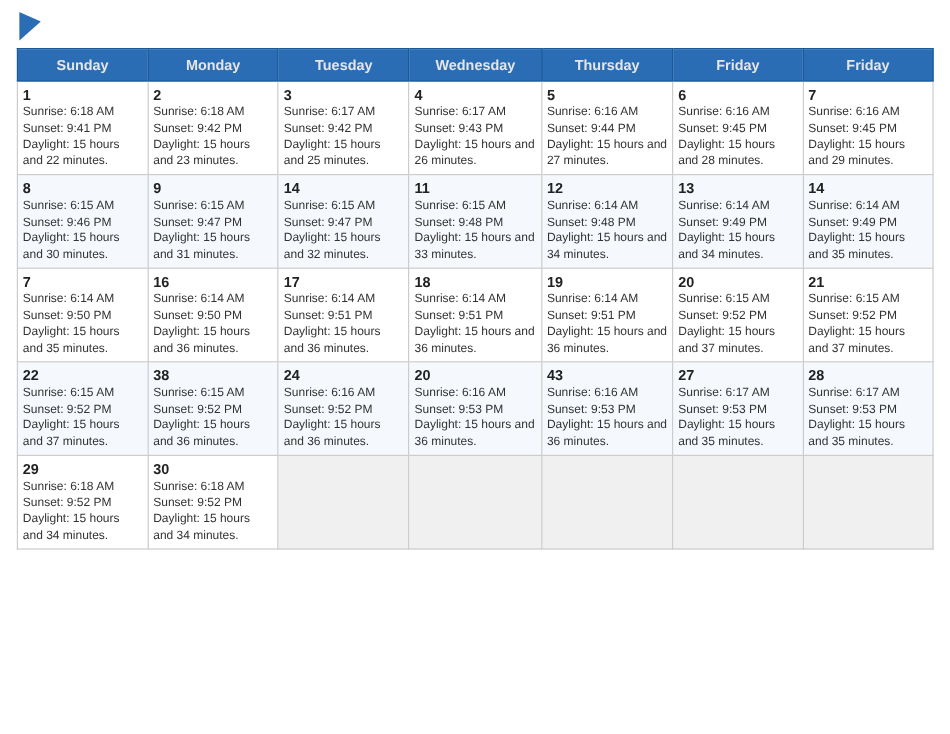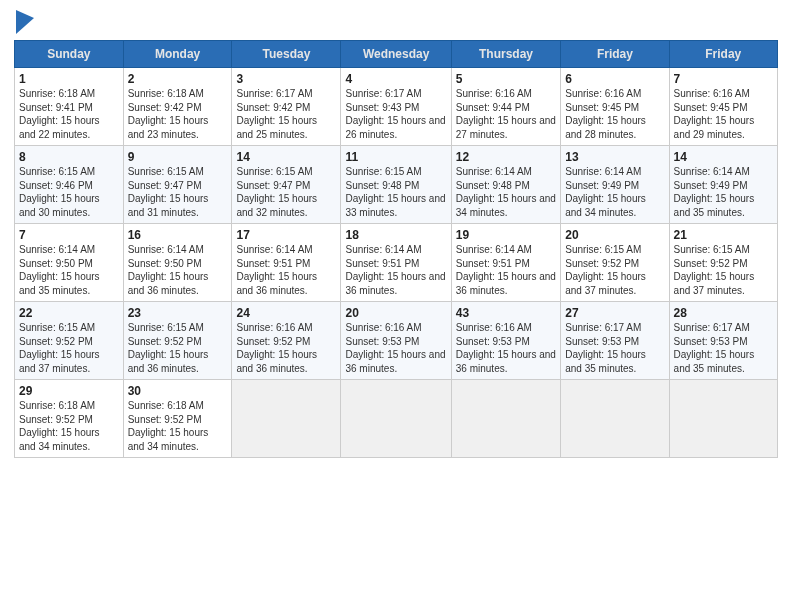--- a/index.html
+++ b/index.html
@@ -151,21 +151,21 @@
           <td><span class="day-num">7</span><span class="day-info">Sunrise: 6:14 AM<br>Sunset: 9:50 PM<br>Daylight: 15 hours and 35 minutes.</span></td>
           <td><span class="day-num">16</span><span class="day-info">Sunrise: 6:14 AM<br>Sunset: 9:50 PM<br>Daylight: 15 hours and 36 minutes.</span></td>
           <td><span class="day-num">17</span><span class="day-info">Sunrise: 6:14 AM<br>Sunset: 9:51 PM<br>Daylight: 15 hours and 36 minutes.</span></td>
           <td><span class="day-num">18</span><span class="day-info">Sunrise: 6:14 AM<br>Sunset: 9:51 PM<br>Daylight: 15 hours and 36 minutes.</span></td>
           <td><span class="day-num">19</span><span class="day-info">Sunrise: 6:14 AM<br>Sunset: 9:51 PM<br>Daylight: 15 hours and 36 minutes.</span></td>
           <td><span class="day-num">20</span><span class="day-info">Sunrise: 6:15 AM<br>Sunset: 9:52 PM<br>Daylight: 15 hours and 37 minutes.</span></td>
           <td><span class="day-num">21</span><span class="day-info">Sunrise: 6:15 AM<br>Sunset: 9:52 PM<br>Daylight: 15 hours and 37 minutes.</span></td>
         </tr>
         <tr>
           <td><span class="day-num">22</span><span class="day-info">Sunrise: 6:15 AM<br>Sunset: 9:52 PM<br>Daylight: 15 hours and 37 minutes.</span></td>
-          <td><span class="day-num">23</span><span class="day-info">Sunrise: 6:15 AM<br>Sunset: 9:52 PM<br>Daylight: 15 hours and 36 minutes.</span></td>
+          <td><span class="day-num">38</span><span class="day-info">Sunrise: 6:15 AM<br>Sunset: 9:52 PM<br>Daylight: 15 hours and 36 minutes.</span></td>
           <td><span class="day-num">24</span><span class="day-info">Sunrise: 6:16 AM<br>Sunset: 9:52 PM<br>Daylight: 15 hours and 36 minutes.</span></td>
           <td><span class="day-num">20</span><span class="day-info">Sunrise: 6:16 AM<br>Sunset: 9:53 PM<br>Daylight: 15 hours and 36 minutes.</span></td>
           <td><span class="day-num">43</span><span class="day-info">Sunrise: 6:16 AM<br>Sunset: 9:53 PM<br>Daylight: 15 hours and 36 minutes.</span></td>
           <td><span class="day-num">27</span><span class="day-info">Sunrise: 6:17 AM<br>Sunset: 9:53 PM<br>Daylight: 15 hours and 35 minutes.</span></td>
           <td><span class="day-num">28</span><span class="day-info">Sunrise: 6:17 AM<br>Sunset: 9:53 PM<br>Daylight: 15 hours and 35 minutes.</span></td>
         </tr>
         <tr>
           <td><span class="day-num">29</span><span class="day-info">Sunrise: 6:18 AM<br>Sunset: 9:52 PM<br>Daylight: 15 hours and 34 minutes.</span></td>
           <td><span class="day-num">30</span><span class="day-info">Sunrise: 6:18 AM<br>Sunset: 9:52 PM<br>Daylight: 15 hours and 34 minutes.</span></td>
           <td class="empty-cell"></td>

